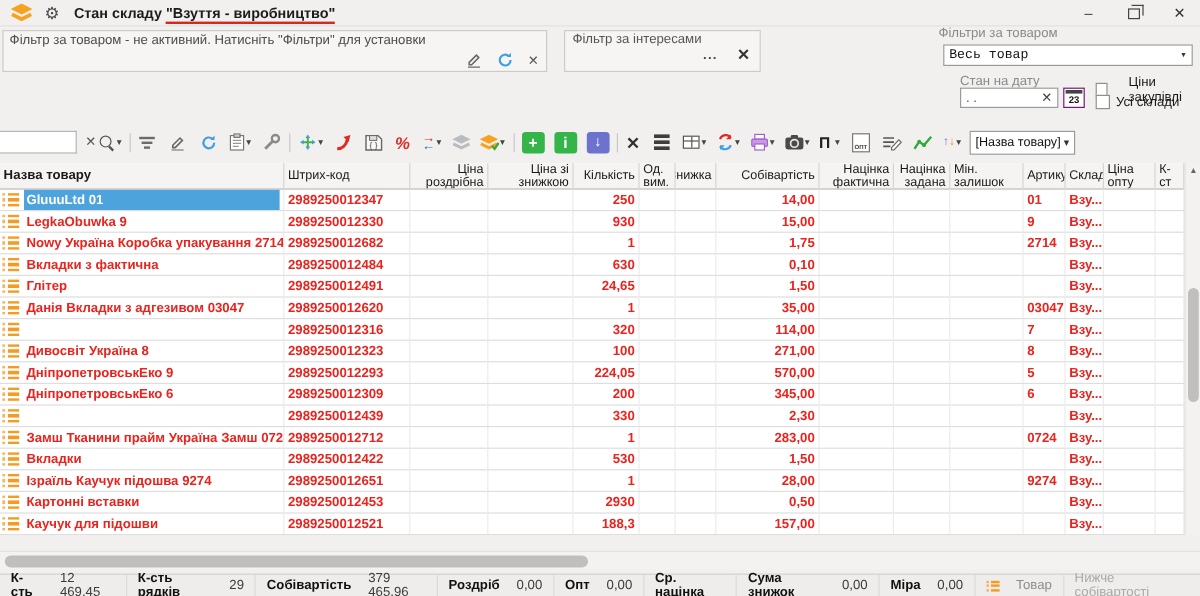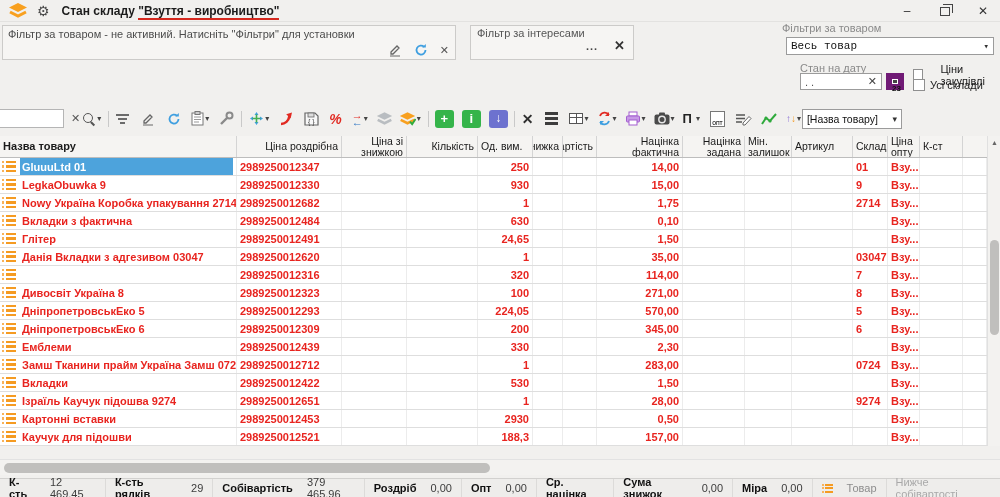--- a/index.html
+++ b/index.html
@@ -32,21 +32,21 @@
   .icon-pencil { width:14px; height:14px; }
   .icon-refresh { width:14px; height:14px; }
 
   .right-filter-label { position:absolute; left:782px; top:0; color:#8a8a8a; font-size:11px;}
   .select { position:absolute; display:flex; align-items:center; background:#fff; border:1px solid #9b9b9b; padding:0 4px; font-size:11px; color:#111;}
   .sel-goods { left:786px; top:15px; width:208px; height:18px;font-family:Liberation Mono, monospace; }
   .select .caret { margin-left:auto; font-size:9px; color:#333; }
   .date-label { position:absolute; left:800px; top:40px; color:#8a8a8a; font-size:11px; }
   .date-input { position:absolute; left:800px; top:51px; width:82px; height:17px; background:#fff; border:1px solid #9b9b9b; display:flex; align-items:center; padding:0 4px; color:#555;}
   .date-input .clear { margin-left:auto; color:#444; font-size:11px;}
-  .cal-btn { position:absolute; left:886px; top:51px; width:18px; height:17px; background:#fff; border:6px solid #701a75; font-size:8px; font-weight:bold; color:#111; text-align:center; line-height:15px;}
+  .cal-btn { position:absolute; left:886px; top:51px; width:18px; height:17px; background:#fff; border:1px solid #701a75; font-size:8px; font-weight:bold; color:#111; text-align:center; line-height:15px;}
   .cal-btn::before { content:""; position:absolute; left:1px; right:1px; top:1px; height:3px; background:#444; }
   .cal-btn span{ position:relative; top:2px;}
   .checkline { position:absolute; display:flex; align-items:center; gap:5px; color:#1a1a1a; font-size:11px;}
   .cb1 { left:913px; top:41px;gap:17px; } .cb2 { left:913px; top:57px; }
   .cbox { width:12px; height:12px; background:#fff; border:1px solid #8f8f8f; }
 
   
   .toolbar { position:absolute; left:0; top:103px; width:1000px; height:31px; display:flex; align-items:center; }
   .tb { display:flex; align-items:center; justify-content:center; height:22px; padding:0 1px; position:relative;}
   .tb .caret { font-size:8px; color:#444; margin-left:1px; }
@@ -66,21 +66,21 @@
   .green-btn { width:19px; height:18px; background:#35b44a; border-radius:3px; color:#fff; font-weight:bold; font-size:13px; line-height:18px; text-align:center;}
   .purple-btn { width:19px; height:18px; background:#6d72cf; border-radius:3px; color:#fff; font-weight:bold; font-size:12px; line-height:17px; text-align:center;}
   .xx { color:#2f2f2f; font-size:14px; font-weight:bold; }
   .pct { color:#e12a22; font-size:14px; font-weight:bold; font-style:italic;}
   .swap { display:flex; flex-direction:column; line-height:7px; font-size:11px; font-weight:bold;}
   .swap .r{ color:#e12a22;} .swap .b{ color:#2f76c4;}
   .pi-label { font-weight:bold; color:#222; font-size:13px; }
   .opt-doc { width:15px; height:16px; border:1px solid #777; background:#fff; font-size:5px; font-weight:bold; color:#333; text-align:center; line-height:7px; padding-top:8px;}
   .sortar { display:flex; font-size:10px; font-weight:bold; line-height:14px;}
   .sortar .up{ color:#8b6fd4; } .sortar .dn{ color:#f59b22; }
-  .sel-group { position:static; width:100px; height:20px; }
+  .sel-group { position:static; width:88px; height:20px; margin-left:6px;}
   .sel-group span.txt { overflow:hidden; white-space:nowrap; font-size:10.5px;}
 
   
   .table-wrap { position:absolute; left:0; top:136px; width:987px; background:#fff; }
   .trow, .thead { display:grid; grid-template-columns:237px 105px 65px 71px 55px 30px 34px 86px 62px 47px 61px 35px 32px 43px 24px; }
   .thead { height:22px; background:#f5f4f2; border-bottom:1px solid #bdbdbd; }
   .hcell { font-size:10.5px; line-height:10.5px; color:#1a1a1a; border-right:1px solid #d4d4d4; padding:1px 3px; display:flex; align-items:center; overflow:hidden; white-space:normal;}
   .hcell.ar { justify-content:flex-end; text-align:right; }
   .hcell.first { font-weight:bold; font-size:11px; }
   .trow { height:18px; border-bottom:1px solid #dedede; }
@@ -332,20 +332,21 @@
     </span>
   <span class="select sel-group">
     <span class="txt">[Назва товару]</span>
     <span class="caret">▾</span>
   </span>
 </div>
 
 <div class="table-wrap">
   <div class="thead" id="grid-head">
       <div class="hcell first">Назва товару</div>
+      <div class="hcell">Штрих-код</div>
       <div class="hcell ar">Ціна роздрібна</div>
       <div class="hcell ar">Ціна зі знижкою</div>
       <div class="hcell ar">Кількість</div>
       <div class="hcell">Од. вим.</div>
       <div class="hcell ar">Знижка</div>
       <div class="hcell ar">Собівартість</div>
       <div class="hcell ar">Націнка фактична</div>
       <div class="hcell ar">Націнка задана</div>
       <div class="hcell">Мін. залишок</div>
       <div class="hcell">Артикул</div>
@@ -545,21 +546,21 @@
         <div class="tcell"></div>
         <div class="tcell"></div>
       </div>
       <div class="trow">
         <div class="tcell name">
           <span class="list-ic">
             <i></i>
             <i></i>
             <i></i>
           </span>
-          <span class="nametx">ДніпропетровськЕко 5</span>
+          <span class="nametx">ДніпропетровськЕко 9</span>
         </div>
         <div class="tcell">2989250012293</div>
         <div class="tcell ar"></div>
         <div class="tcell ar"></div>
         <div class="tcell ar">224,05</div>
         <div class="tcell"></div>
         <div class="tcell ar"></div>
         <div class="tcell ar">570,00</div>
         <div class="tcell ar"></div>
         <div class="tcell ar"></div>
@@ -593,21 +594,20 @@
         <div class="tcell"></div>
         <div class="tcell"></div>
       </div>
       <div class="trow">
         <div class="tcell name">
           <span class="list-ic">
             <i></i>
             <i></i>
             <i></i>
           </span>
-          <span class="nametx">Емблеми</span>
         </div>
         <div class="tcell">2989250012439</div>
         <div class="tcell ar"></div>
         <div class="tcell ar"></div>
         <div class="tcell ar">330</div>
         <div class="tcell"></div>
         <div class="tcell ar"></div>
         <div class="tcell ar">2,30</div>
         <div class="tcell ar"></div>
         <div class="tcell ar"></div>

